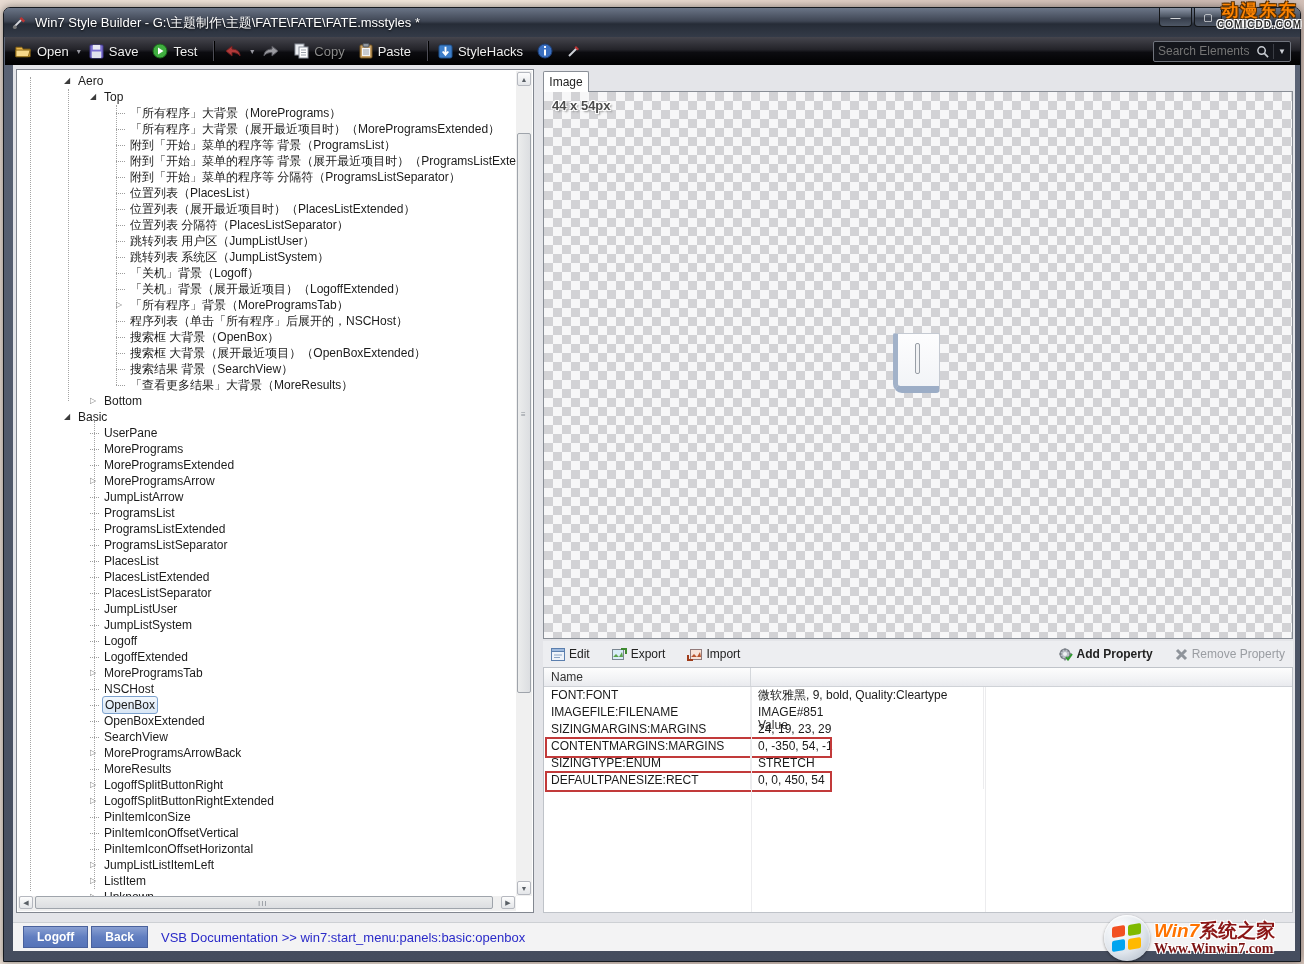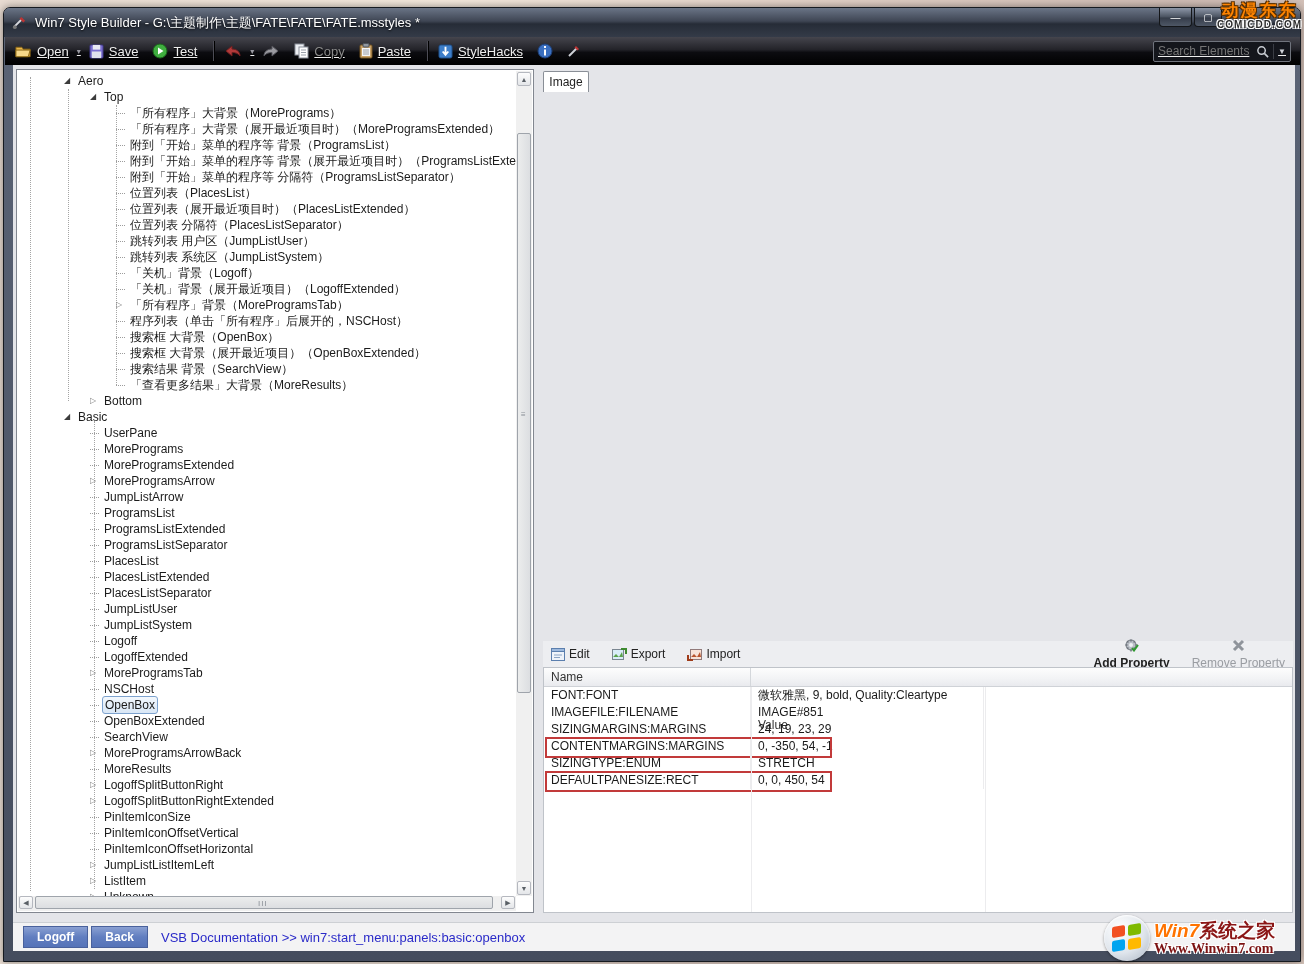--- a/index.html
+++ b/index.html
@@ -22,21 +22,21 @@
     color:#fff; display:flex; align-items:center; justify-content:center; font-size:10px; }
   .wm-top{ position:absolute; right:2px; top:2px; text-align:center; line-height:1.05; z-index:40;}
   .wm-top .l1{ font-size:17px; font-weight:bold; color:#ff8400;
     text-shadow:-1px -1px 0 #5a3000,1px -1px 0 #5a3000,-1px 1px 0 #5a3000,1px 1px 0 #5a3000; letter-spacing:2px;}
   .wm-top .l2{ font-size:10px; font-weight:bold; color:#2c2c2c; letter-spacing:1px;
     text-shadow:-1px -1px 0 #fff,1px -1px 0 #fff,-1px 1px 0 #fff,1px 1px 0 #fff; }
 
   
   .toolbar{ position:absolute; left:1px; top:29px; width:1296px; height:28px;
     background:linear-gradient(180deg,#45454d 0%,#232329 45%,#0c0c10 55%,#000 100%);
-    display:flex; align-items:center; padding:0 10px; color:#eee; font-size:13px;text-decoration:underline; }
+    display:flex; align-items:center; padding:0 10px; color:#eee; font-size:13px; }
   .tb-item{ display:flex; align-items:center; gap:5px; margin-right:14px; cursor:default; }
   .tb-item svg{ display:block; }
   .tb-label{ text-shadow:0 1px 1px #000; }
   .tb-label.dim{ color:#8b8b8b; }
   .tb-sep{ width:1px; height:20px; background:#4c4c55; margin:0 10px 0 2px; box-shadow:1px 0 0 #000;}
   .tb-caret{ color:#9a9aa2; font-size:8px; margin:0 8px 0 -6px; }
   .searchbox{ margin-left:auto; width:138px; height:21px; background:#14161c;
     border:1px solid #70747d; border-radius:2px; display:flex; align-items:center; padding:0 4px; }
   .searchbox input{ flex:1; width:70px; background:transparent; border:none; outline:none;
     color:#a9adb5; font-size:12px; font-family:inherit; }
@@ -88,21 +88,21 @@
   .preview .box{ position:absolute; inset:0; background:linear-gradient(180deg,#fdfdfe,#f2f4f7);
     border:1px solid #c5cad2; border-left:5px solid #a2b2c9; border-bottom:7px solid #9cadc6;
     border-radius:2px 2px 4px 9px; }
   .preview .cursor{ position:absolute; left:22px; top:10px; width:5px; height:31px;
     background:#f1f2f4; border:1px solid #989ea6; border-radius:2px; }
 
   
   .props-strip{ position:absolute; left:530px; top:576px; width:750px; height:26px;
     background:#edeef1; display:flex; align-items:center; font-size:12px; color:#222; padding:0 8px;}
   .ps-item{ display:flex; align-items:center; gap:4px; margin-right:22px; }
-  .ps-item.right{ margin:0 0 0 22px;flex-direction:column; }
+  .ps-item.right{ margin:0 0 0 22px; }
   .ps-spacer{ flex:1; }
   .ps-item .lbl-dis{ color:#9a9da2; }
   .prop-table{ position:absolute; left:530px; top:602px; width:750px; height:246px;
     background:#fff; border:1px solid #bfc3c9; font-size:12px; color:#1a1a1a; overflow:hidden;}
   .pt-head{ display:flex; height:19px; line-height:18px;
     background:linear-gradient(180deg,#fdfdfd 0%,#f2f3f5 60%,#e9eaee 100%);
     border-bottom:1px solid #cfd2d7; color:#333; }
   .pt-head .c1{ width:207px; padding-left:7px; border-right:1px solid #d4d7db; }
   .pt-head .c2{ width:233px; padding-left:7px; border-right:1px solid #d4d7db;margin-top:48px; }
   .pt-row{ display:flex; height:17px; line-height:16px; position:relative; }
@@ -483,20 +483,27 @@
           <div class="sb-btn" style="left:1px; top:0px; width:14px; height:13px;">◀</div>
           <div class="sb-thumb h" style="left:17px; top:0px; width:458px; height:13px;">
             <div class="grip" style="left:222px; top:2px;">III</div>
           </div>
           <div class="sb-btn" style="right:1px; top:0px; width:14px; height:13px;">▶</div>
         </div>
       </div>
 
       <div class="tabstrip">
         <div class="tab">Image</div>
+      </div>
+      <div class="checker">
+        <div class="size-label">44 x 54px</div>
+        <div class="preview">
+          <div class="box"></div>
+          <div class="cursor"></div>
+        </div>
       </div>
 
       <div class="props-strip">
         <div class="ps-item">
           <svg width="14" height="13" viewBox="0 0 14 13">
             <rect x="0.5" y="0.5" width="13" height="12" fill="#eef3fa" stroke="#5b7fae"></rect>
             <rect x="0.5" y="0.5" width="13" height="3" fill="#9db9dd" stroke="#5b7fae"></rect>
             <path d="M3 7 h8 M3 9.5 h6" stroke="#8aa4c4"></path>
           </svg>
           <span>Edit</span>

